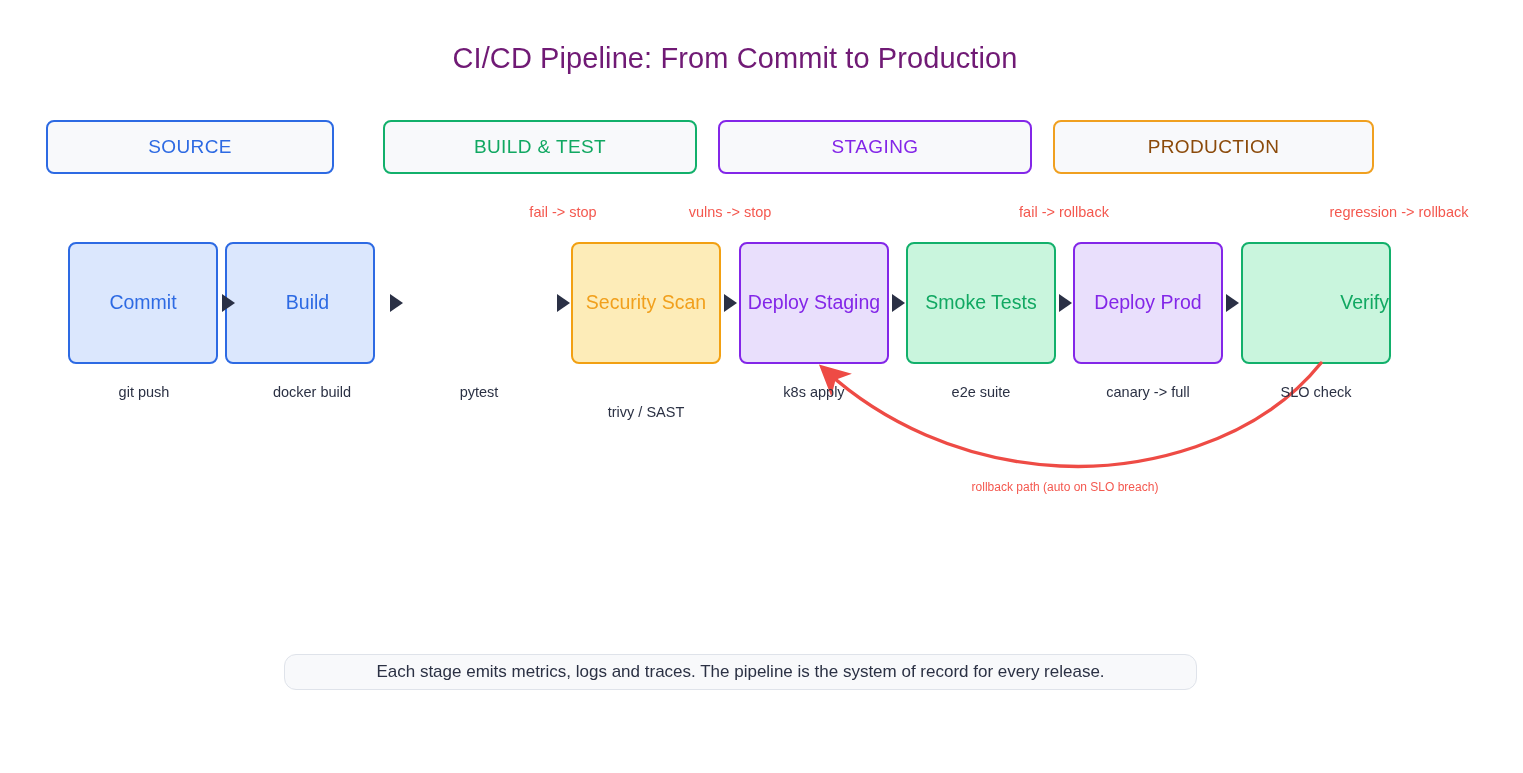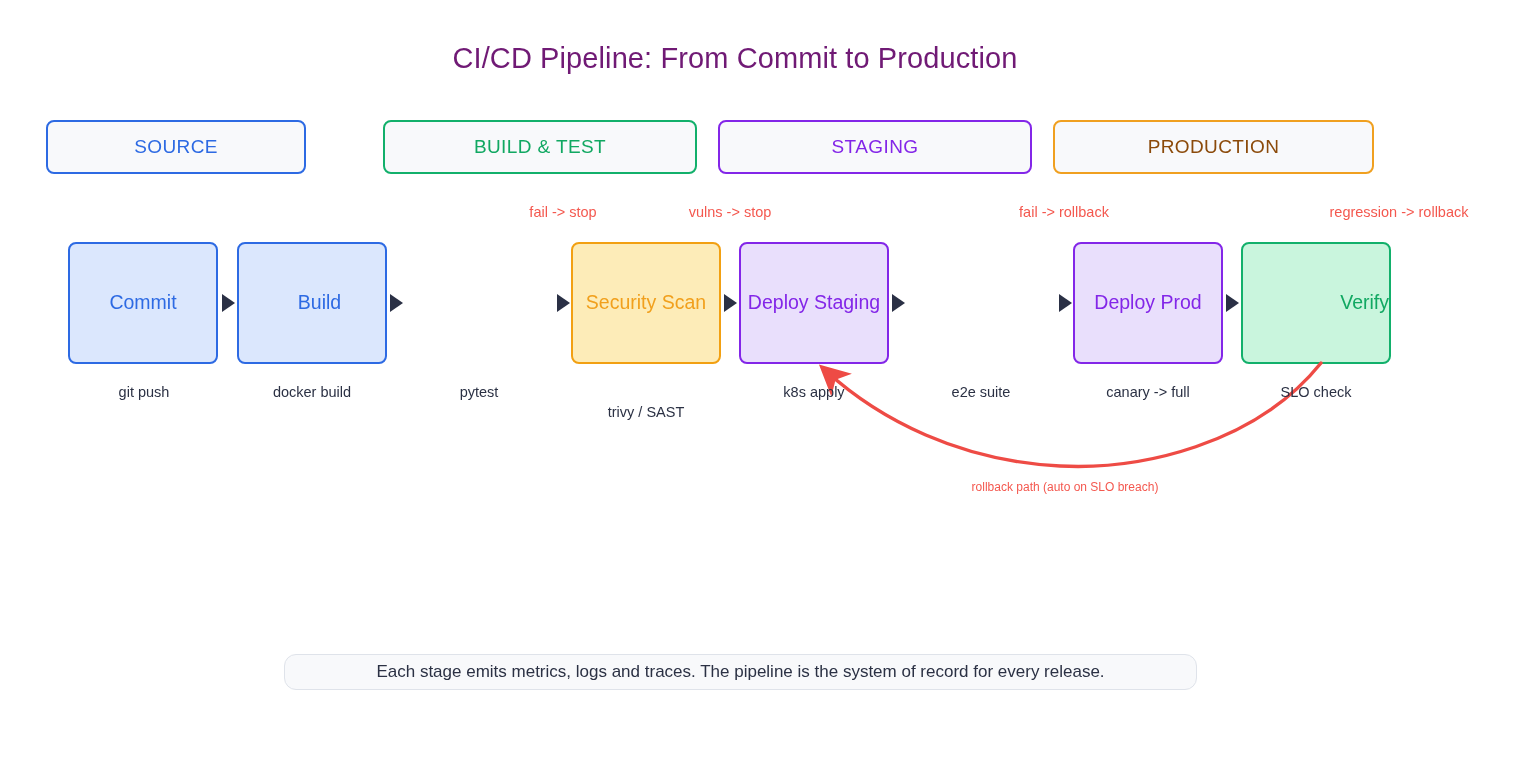--- a/index.html
+++ b/index.html
@@ -174,46 +174,49 @@
   }
 </style>
 </head>
 <body>
 
 <div id="diagram-root">
 
   <div class="page-title">CI/CD Pipeline: From Commit to Production</div>
 
   <div class="lane-row">
-      <div class="lane c-blue" style="left: 0px; width: 260px;">
+      <div class="lane c-blue" style="left: 0px; width: 288px;">
         <span>SOURCE</span>
       </div>
       <div class="lane c-green" style="left: 337px; width: 314px;">
         <span>BUILD &amp; TEST</span>
       </div>
       <div class="lane c-purple" style="left: 672px; width: 314px;">
         <span>STAGING</span>
       </div>
       <div class="lane c-orange" style="left: 1007px; width: 321px;">
         <span>PRODUCTION</span>
       </div>
     </div>
 
   <div class="stage-row">
       <div class="stage c-blue" style="left: 68px;">
         <span class="stage-label">Commit</span>
       </div>
-      <div class="stage c-blue" style="left: 237px; padding-left: 15px;">
+      <div class="stage c-blue" style="left: 225px; padding-left: 15px;">
         <span class="stage-label">Build</span>
       </div>
       <div class="stage c-amber" style="left: 571px;">
         <span class="stage-label">Security Scan</span>
       </div>
       <div class="stage c-purple" style="left: 739px;">
         <span class="stage-label">Deploy Staging</span>
+      </div>
+      <div class="stage c-green" style="left: 906px;">
+        <span class="stage-label">Smoke Tests</span>
       </div>
       <div class="stage c-purple" style="left: 1073px;">
         <span class="stage-label">Deploy Prod</span>
       </div>
       <div class="stage c-green" style="left: 1241px; justify-content: flex-end;">
         <span class="stage-label">Verify</span>
       </div>
       <div class="connector" style="left: 219px;">
         <div class="tri"></div>
       </div>

